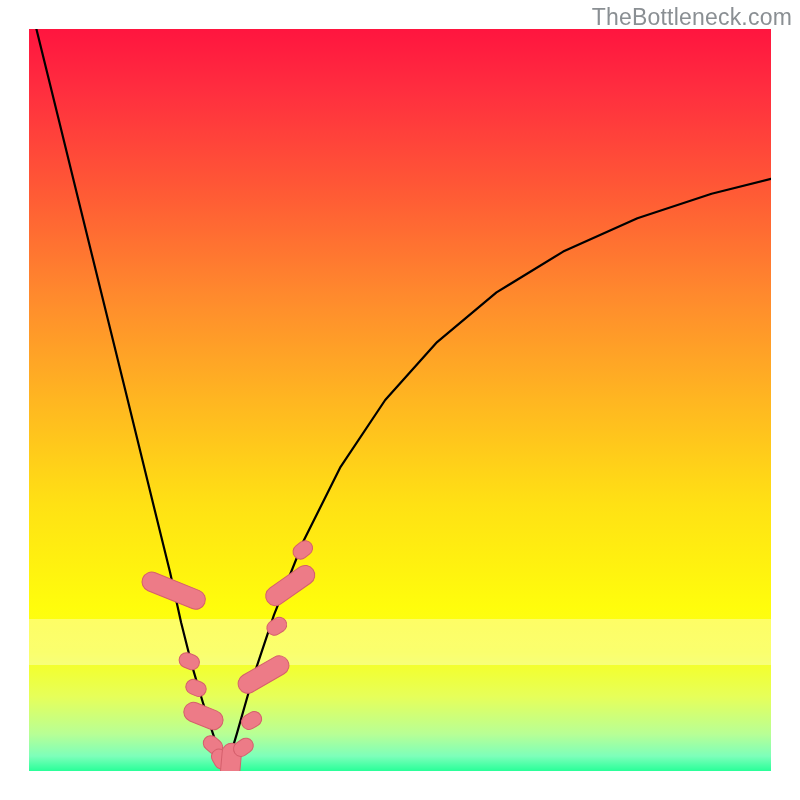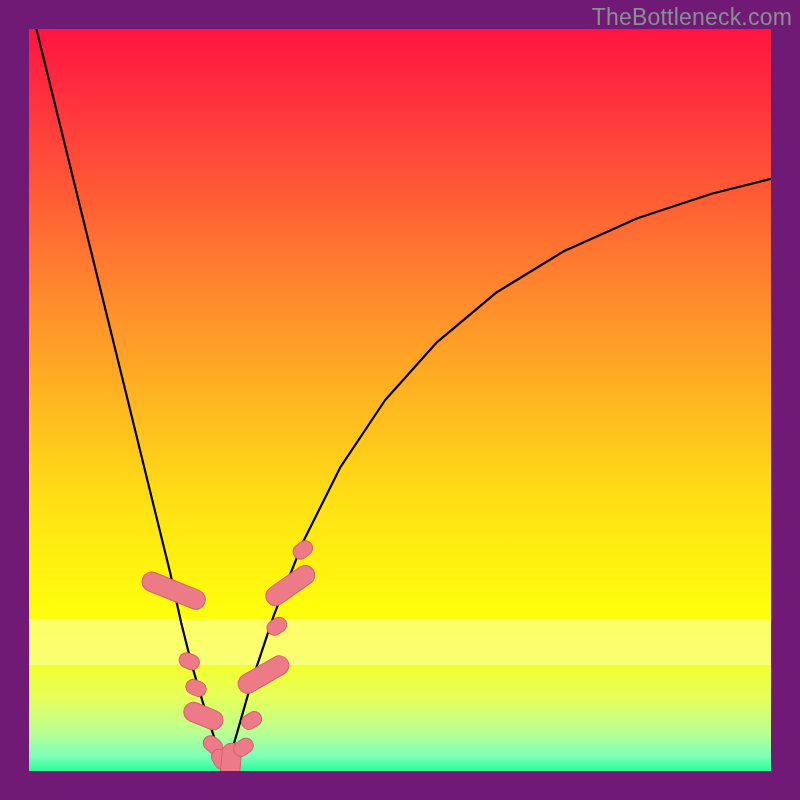--- a/index.html
+++ b/index.html
@@ -7,21 +7,21 @@
     padding: 0;
     width: 800px;
     height: 800px;
     overflow: hidden;
     background: #000;
     font-family: Arial, Helvetica, sans-serif;
   }
   .frame {
     position: absolute;
     inset: 0;
-    background: #701a75;
+    background: #ffffff;
   }
   .plot {
     position: absolute;
     left: 29px;
     top: 29px;
     width: 742px;
     height: 742px;
     overflow: hidden;
   }
   .gradient {

